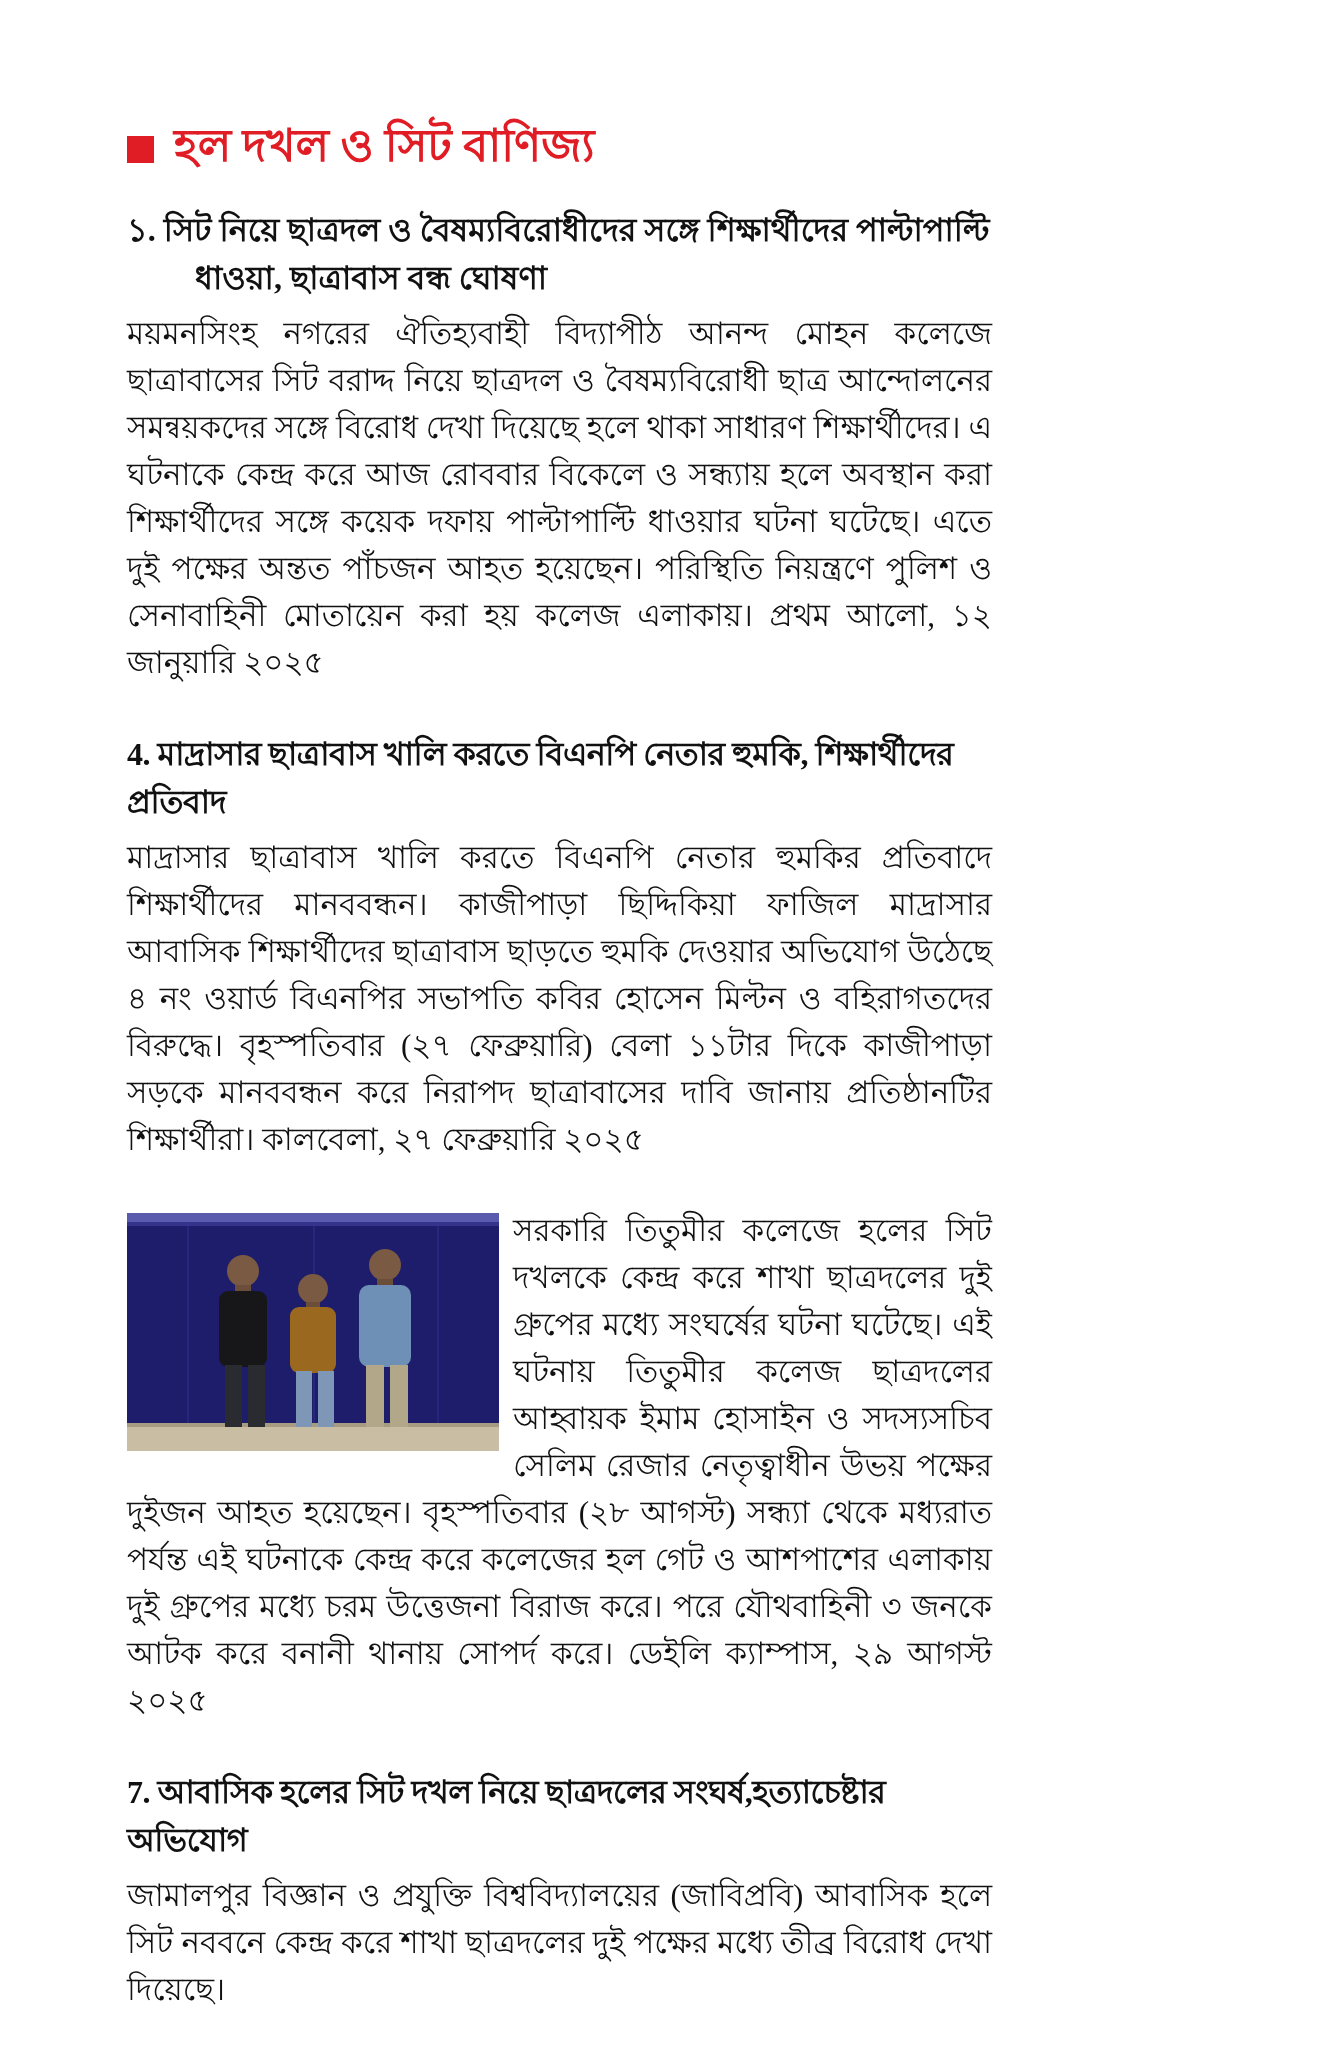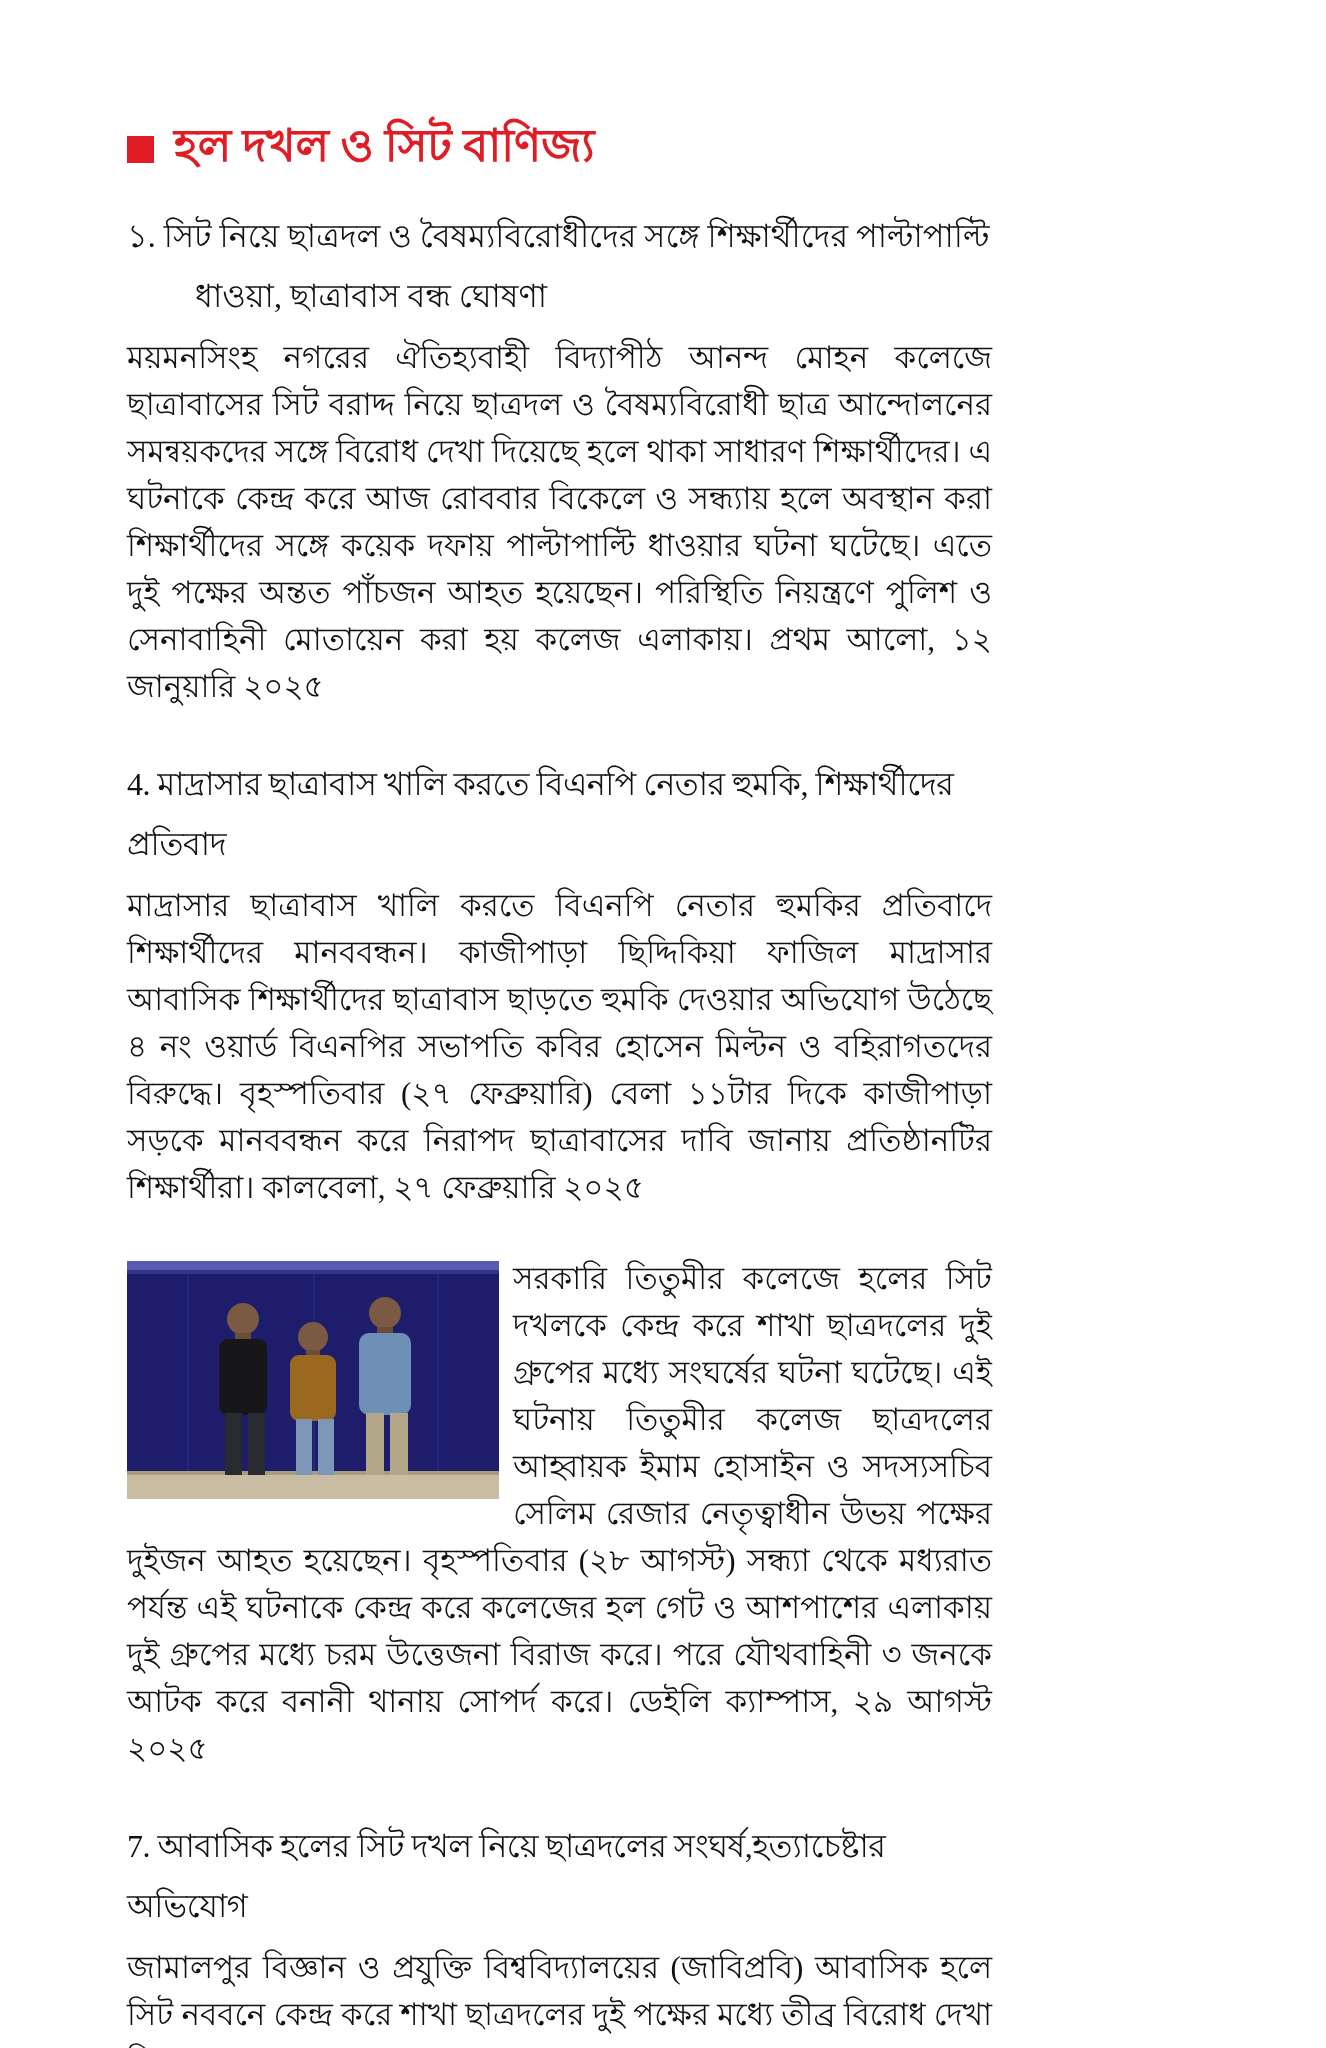--- a/index.html
+++ b/index.html
@@ -31,23 +31,23 @@
     margin-top: 6px;
   }
   .section-title .title-text {
     color: #e01c24;
     font-size: 45px;
     font-weight: bold;
     line-height: 1.1;
   }
   .news-item { margin-bottom: 44px; }
   .item-heading {
-    font-weight: normal;
+    font-weight: bold;
     font-size: 32px;
-    line-height: 60px;
+    line-height: 48px;
     padding-left: 68px;
     text-indent: -68px;
     margin-bottom: 8px;
   }
   .item-heading.single-line {
     padding-left: 0;
     text-indent: 0;
     letter-spacing: -0.5px;
   }
   .item-body {

